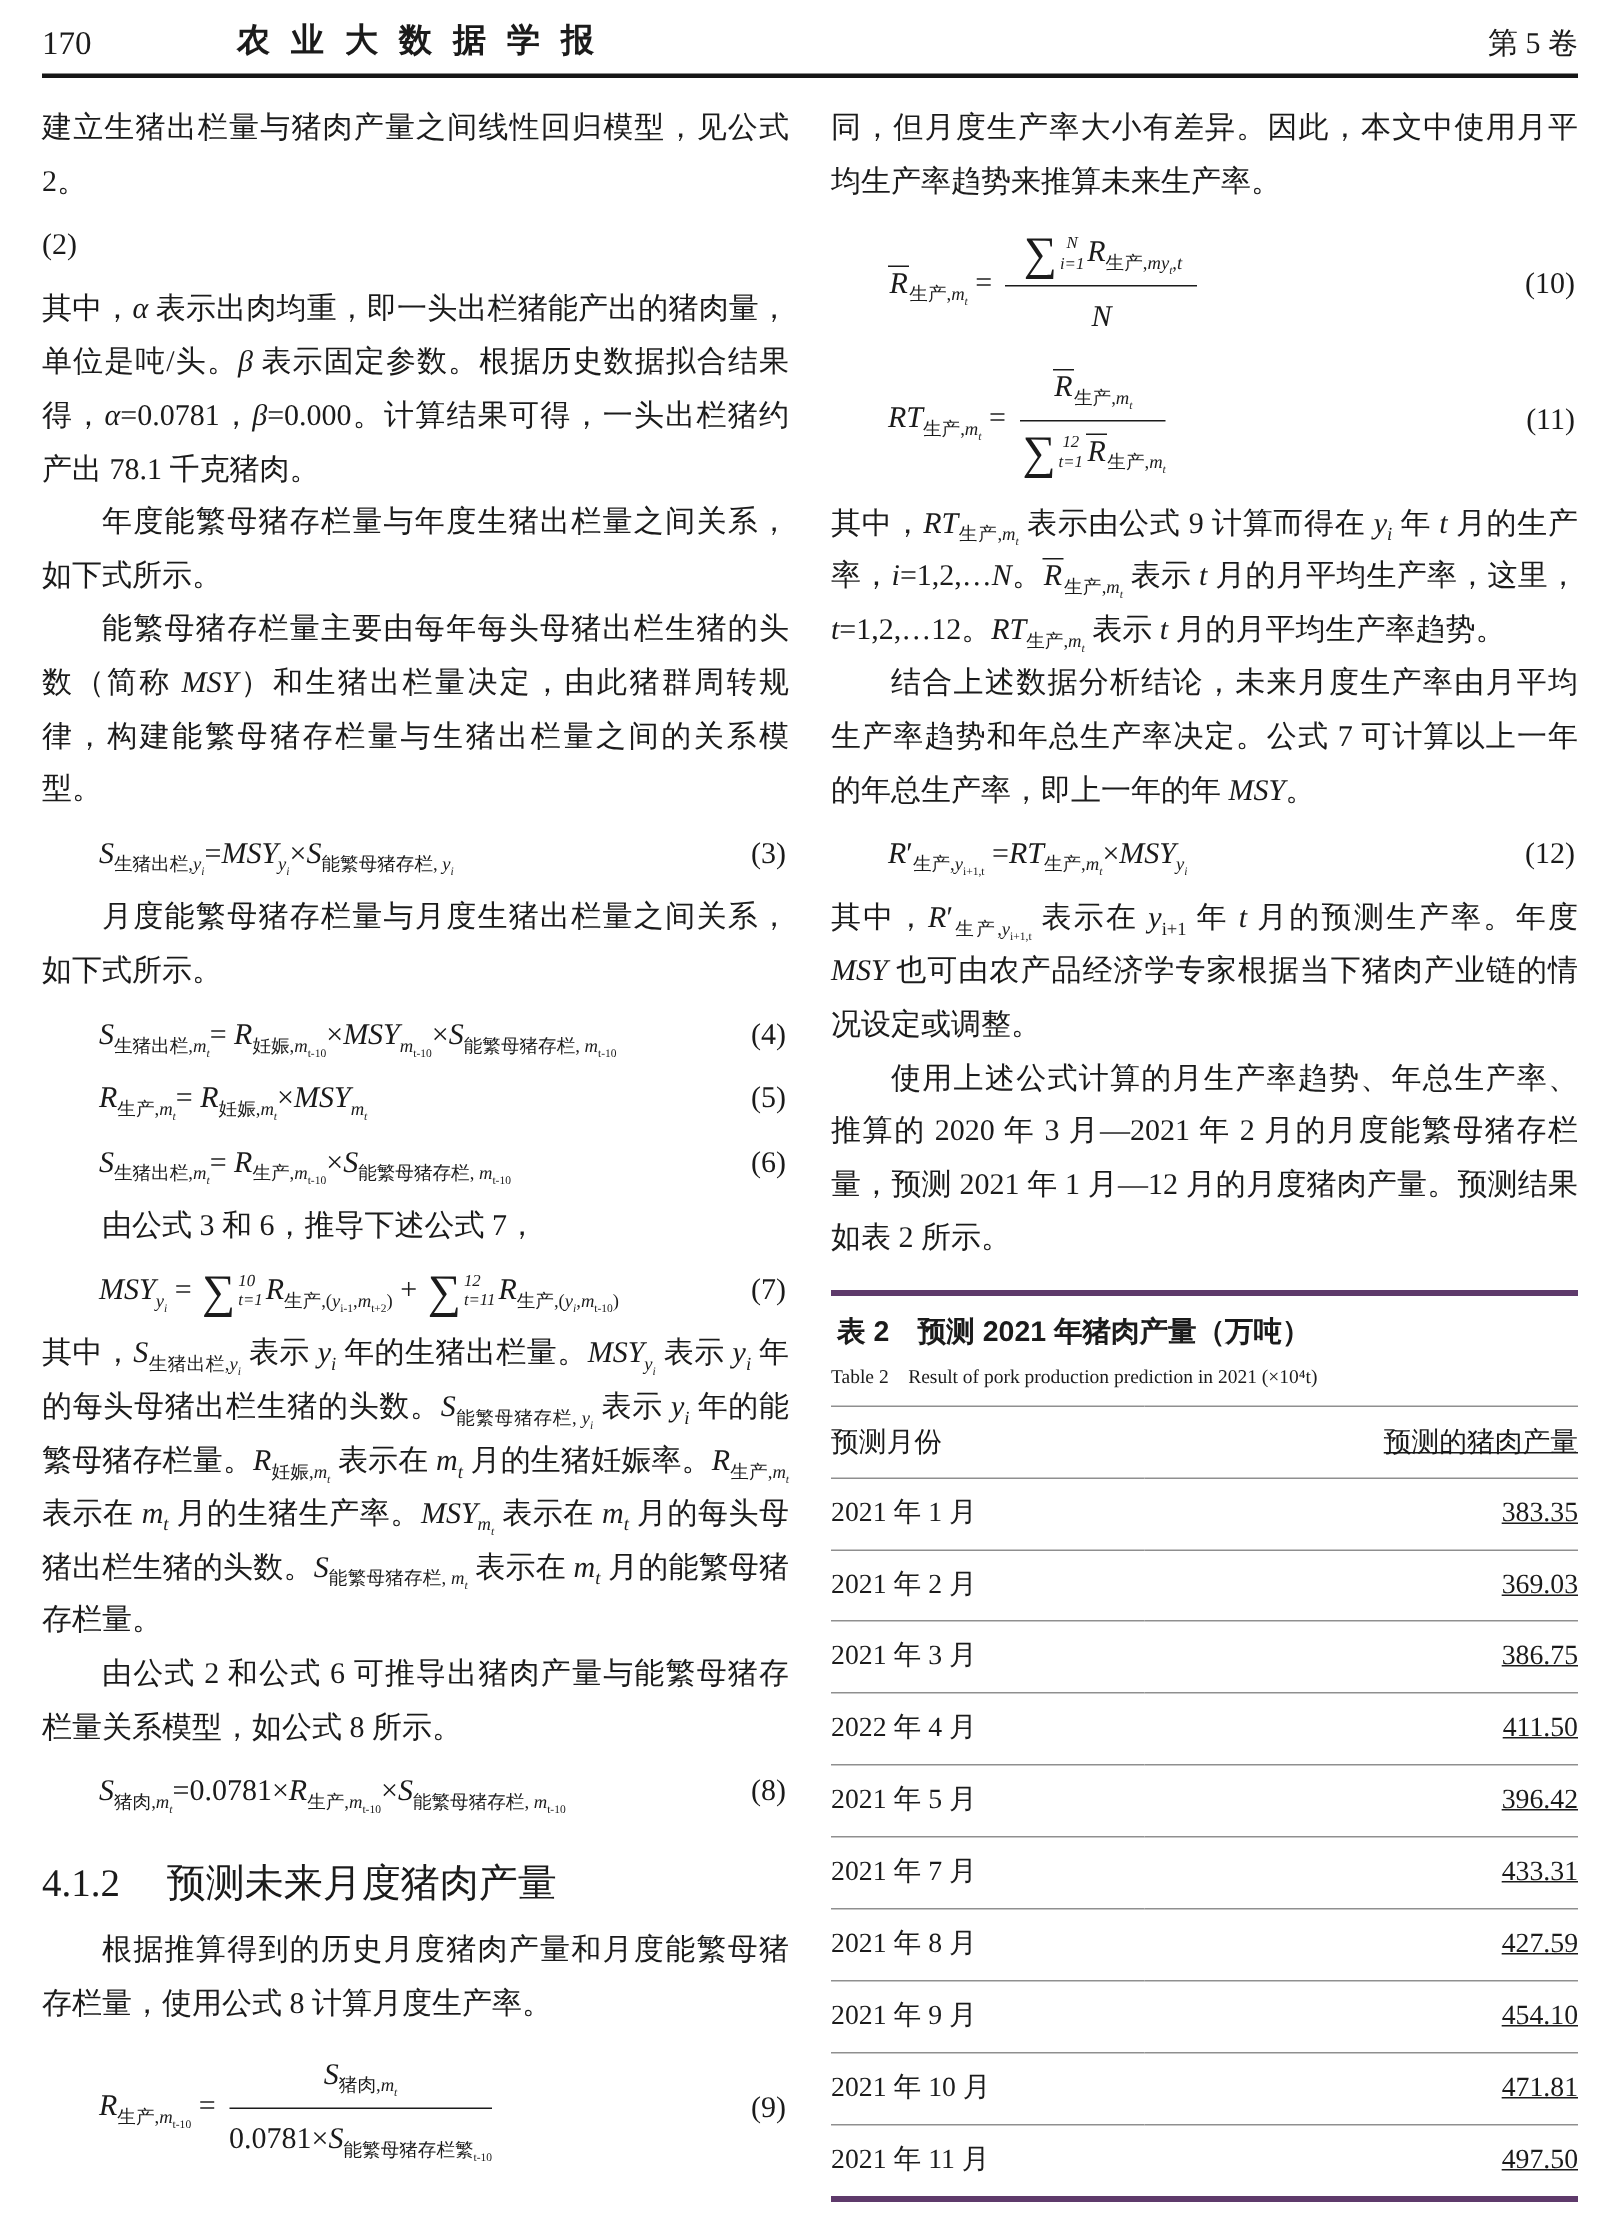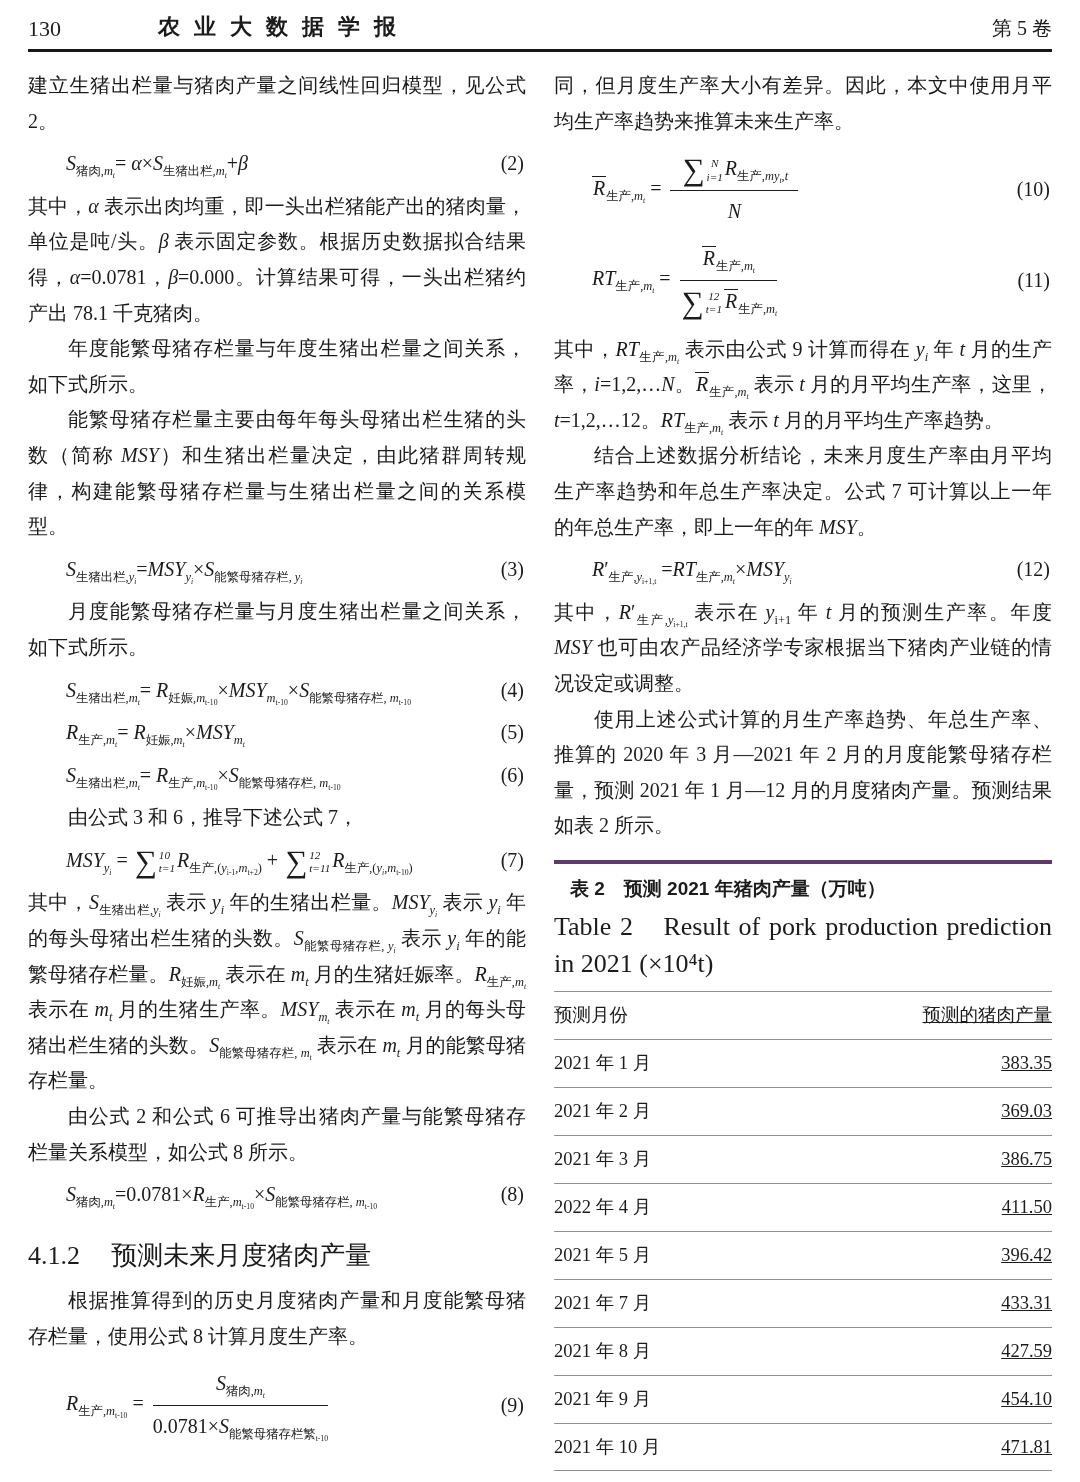--- a/index.html
+++ b/index.html
@@ -36,51 +36,50 @@
   .frac{display:inline-flex;flex-direction:column;vertical-align:middle;text-align:center;margin:0 4px;}
   .frac .fnum{border-bottom:1.6px solid #1b1b1b;padding:0 10px 3px 10px;}
   .frac .fden{padding-top:3px;}
   
   .sec{margin:20px 0 4px 0;font-size:26px;font-weight:400;}
   .sec .sec-no{margin-right:1.2em;}
   
   .table-block{margin-top:16px;border-top:4px solid var(--purple,#5e3a6b);
                border-bottom:4px solid var(--purple,#5e3a6b);padding-top:12px;}
   .cap-zh{font-family:"Liberation Sans","DejaVu Sans",sans-serif;font-weight:700;
-          font-size:19px;margin:0 0 7px 16px;line-height:1.4;}
-  .cap-en{font-size:26px;margin:0 0 9px 0;line-height:1.4;}
+          font-size:19px;margin:0 0 7px 4px;line-height:1.4;}
+  .cap-en{font-size:13px;margin:0 0 9px 0;line-height:1.4;}
   table{width:100%;border-collapse:collapse;font-size:18.5px;}
   th,td{padding:7px 0;}
   thead th{border-top:1.5px solid var(--line,#8f8f8f);border-bottom:1.5px solid var(--line,#8f8f8f);
            font-family:"Liberation Sans","DejaVu Sans",sans-serif;font-weight:500;text-align:left;}
   th.val,td.val{text-align:right;width:58%;text-decoration:underline;}
   tbody td{border-bottom:1px solid var(--line,#8f8f8f);}
   tbody tr:last-child td{border-bottom:none;}
 </style>
 </head>
 <body>
 
 <div class="page">
 
   <header>
     <div class="hdr-row">
-      <span class="pageno">130</span>
+      <span class="pageno">170</span>
       <span class="jtitle">农业大数据学报</span>
       <span class="vol">第 5 卷</span>
     </div>
     <div class="hdr-rule"></div>
   </header>
 
   <div class="columns">
 
     <section class="col">
       <p><span>建立生猪出栏量与猪肉产量之间线性回归模型，见公式 2。</span></p>
 
       <div class="eq">
-        <span class="eq-body"><i>S</i><sub><span>猪肉,</span><i>m</i><sub><i>t</i></sub></sub><span>= </span><i>α</i><span>×</span><i>S</i><sub><span>生猪出栏,</span><i>m</i><sub><i>t</i></sub></sub><span>+</span><i>β</i></span>
         <span class="eq-num">(2)</span>
       </div>
 
       <p><span>其中，</span><i>α</i><span> 表示出肉均重，即一头出栏猪能产出的猪肉量，单位是吨/头。</span><i>β</i><span> 表示固定参数。根据历史数据拟合结果得，</span><i>α</i><span>=0.0781，</span><i>β</i><span>=0.000。计算结果可得，一头出栏猪约产出 78.1 千克猪肉。</span></p>
       <p class="ind"><span>年度能繁母猪存栏量与年度生猪出栏量之间关系，如下式所示。</span></p>
       <p class="ind"><span>能繁母猪存栏量主要由每年每头母猪出栏生猪的头数（简称 </span><i>MSY</i><span>）和生猪出栏量决定，由此猪群周转规律，构建能繁母猪存栏量与生猪出栏量之间的关系模型。</span></p>
 
       <div class="eq">
         <span class="eq-body"><i>S</i><sub><span>生猪出栏,</span><i>y</i><sub><i>i</i></sub></sub><span>=</span><i>MSY</i><sub><i>y</i><sub><i>i</i></sub></sub><span>×</span><i>S</i><sub><span>能繁母猪存栏, </span><i>y</i><sub><i>i</i></sub></sub></span>
         <span class="eq-num">(3)</span>

